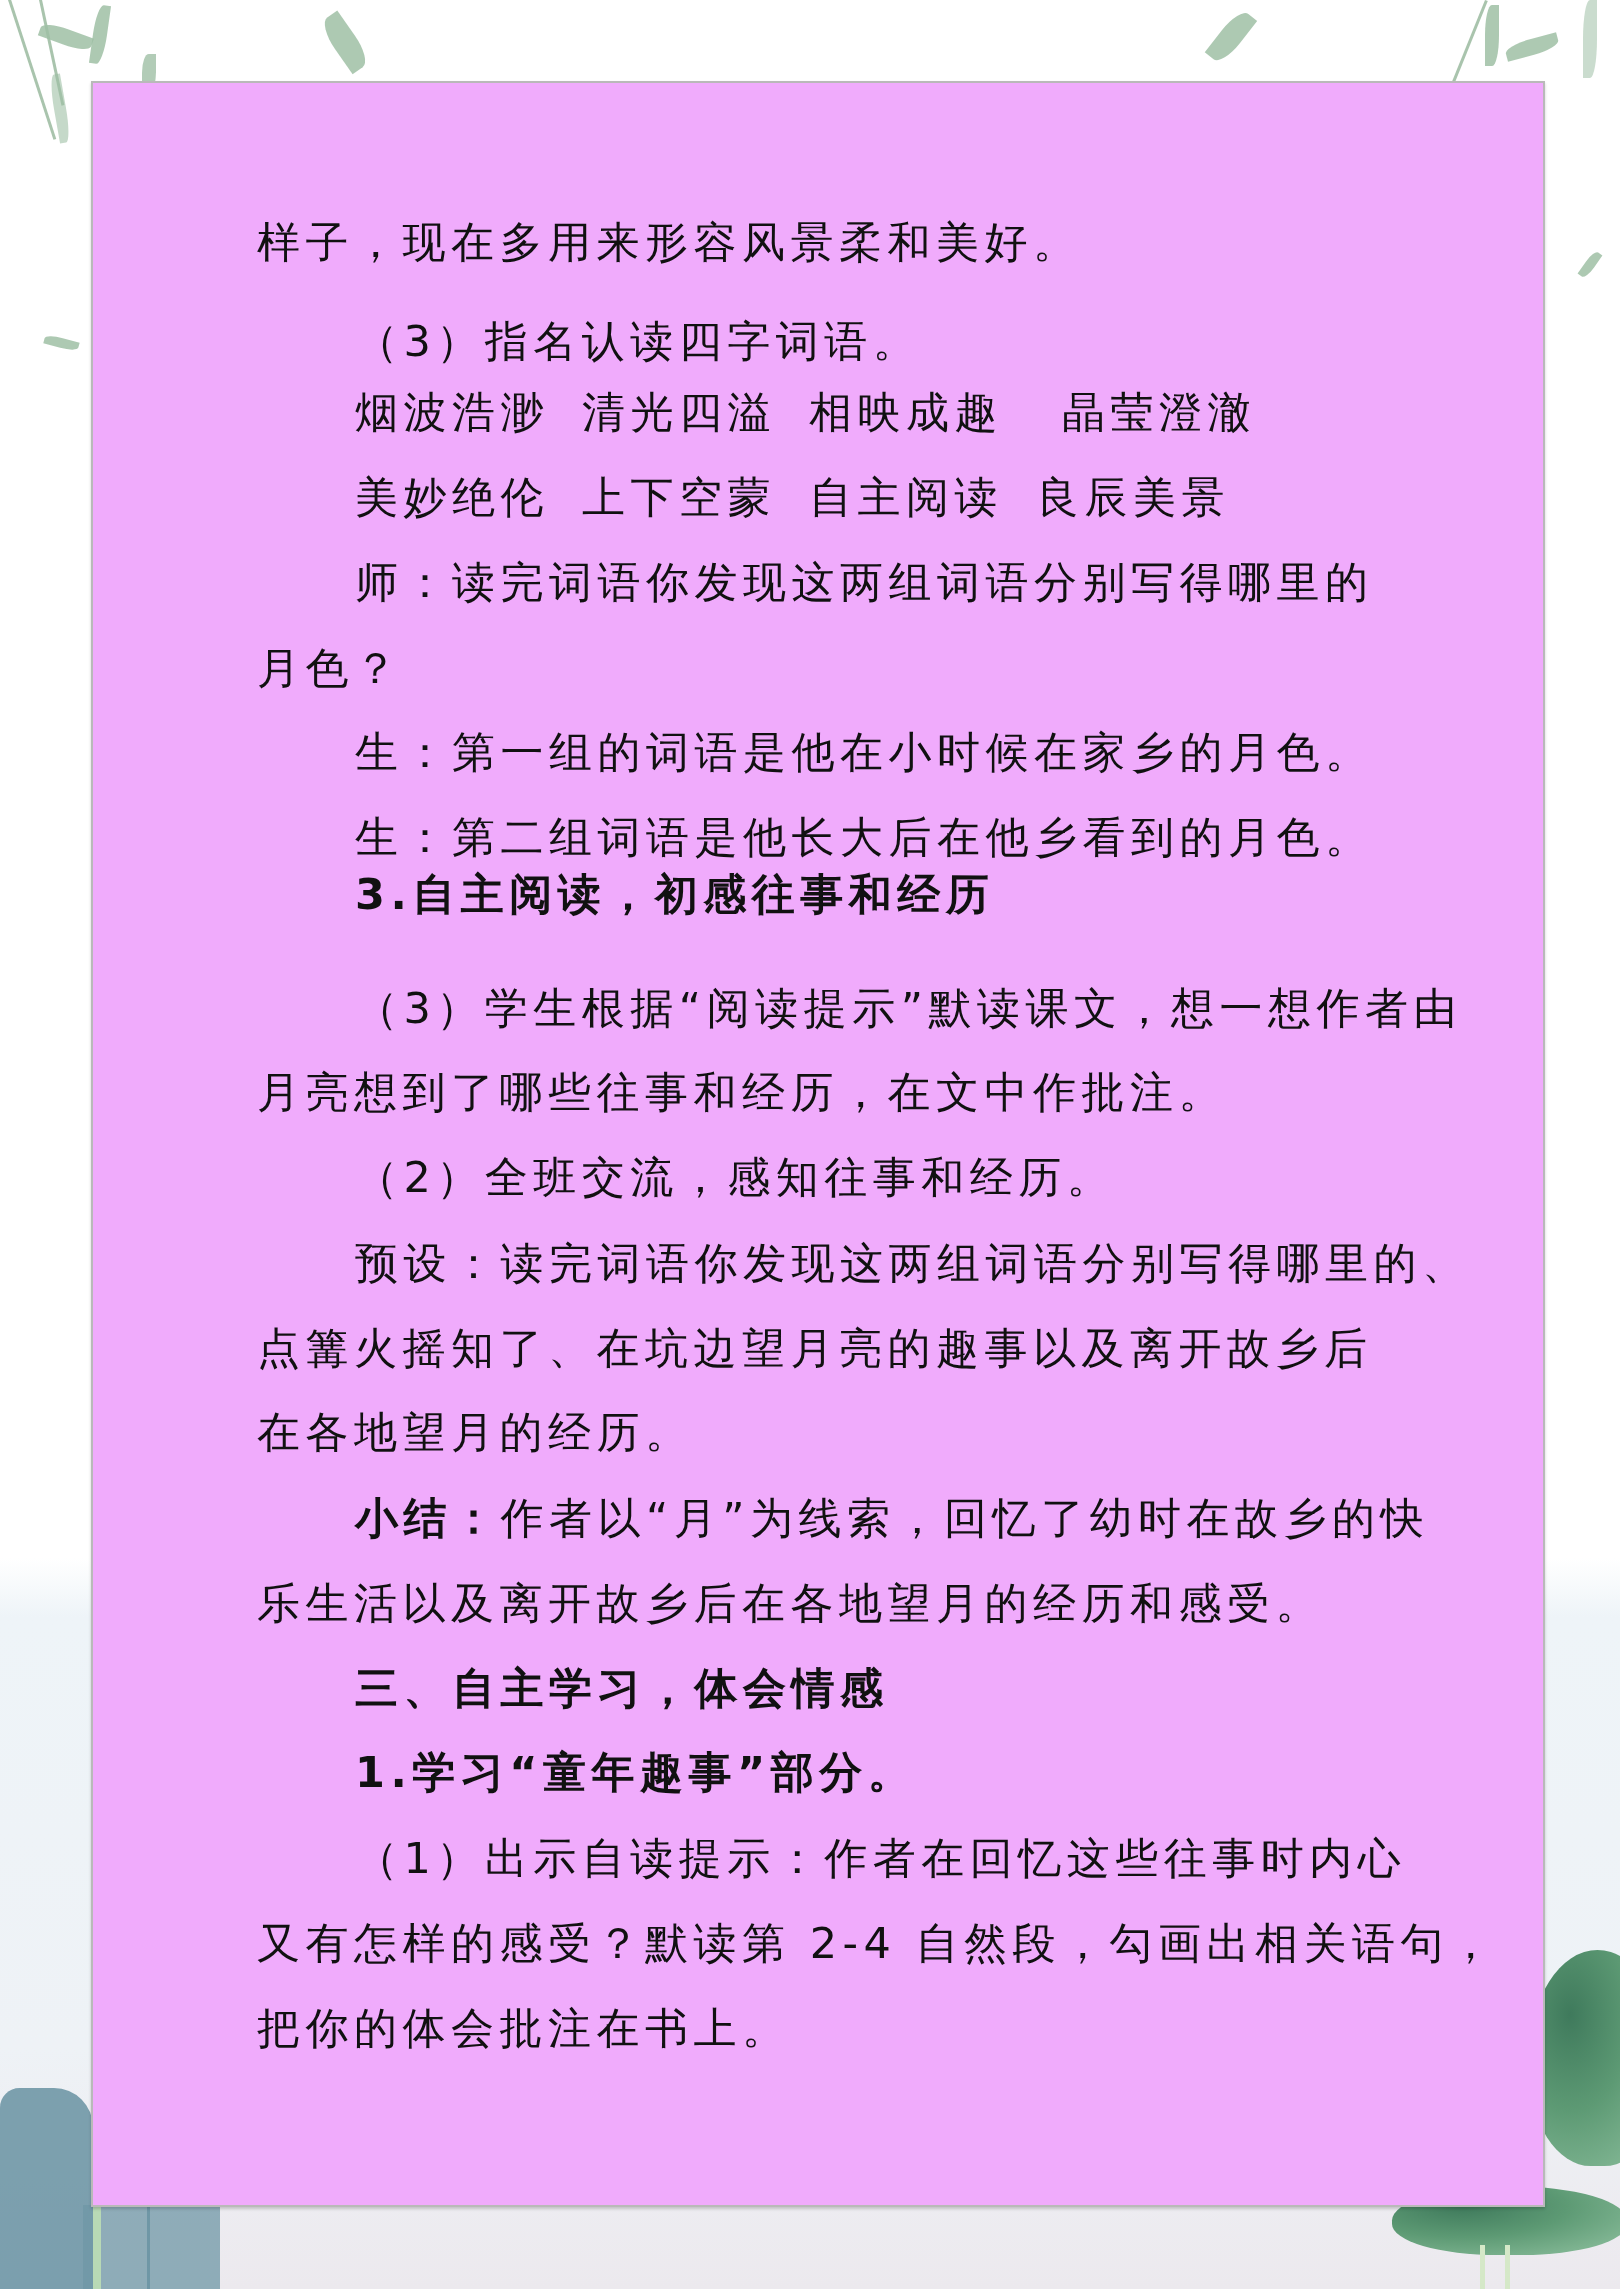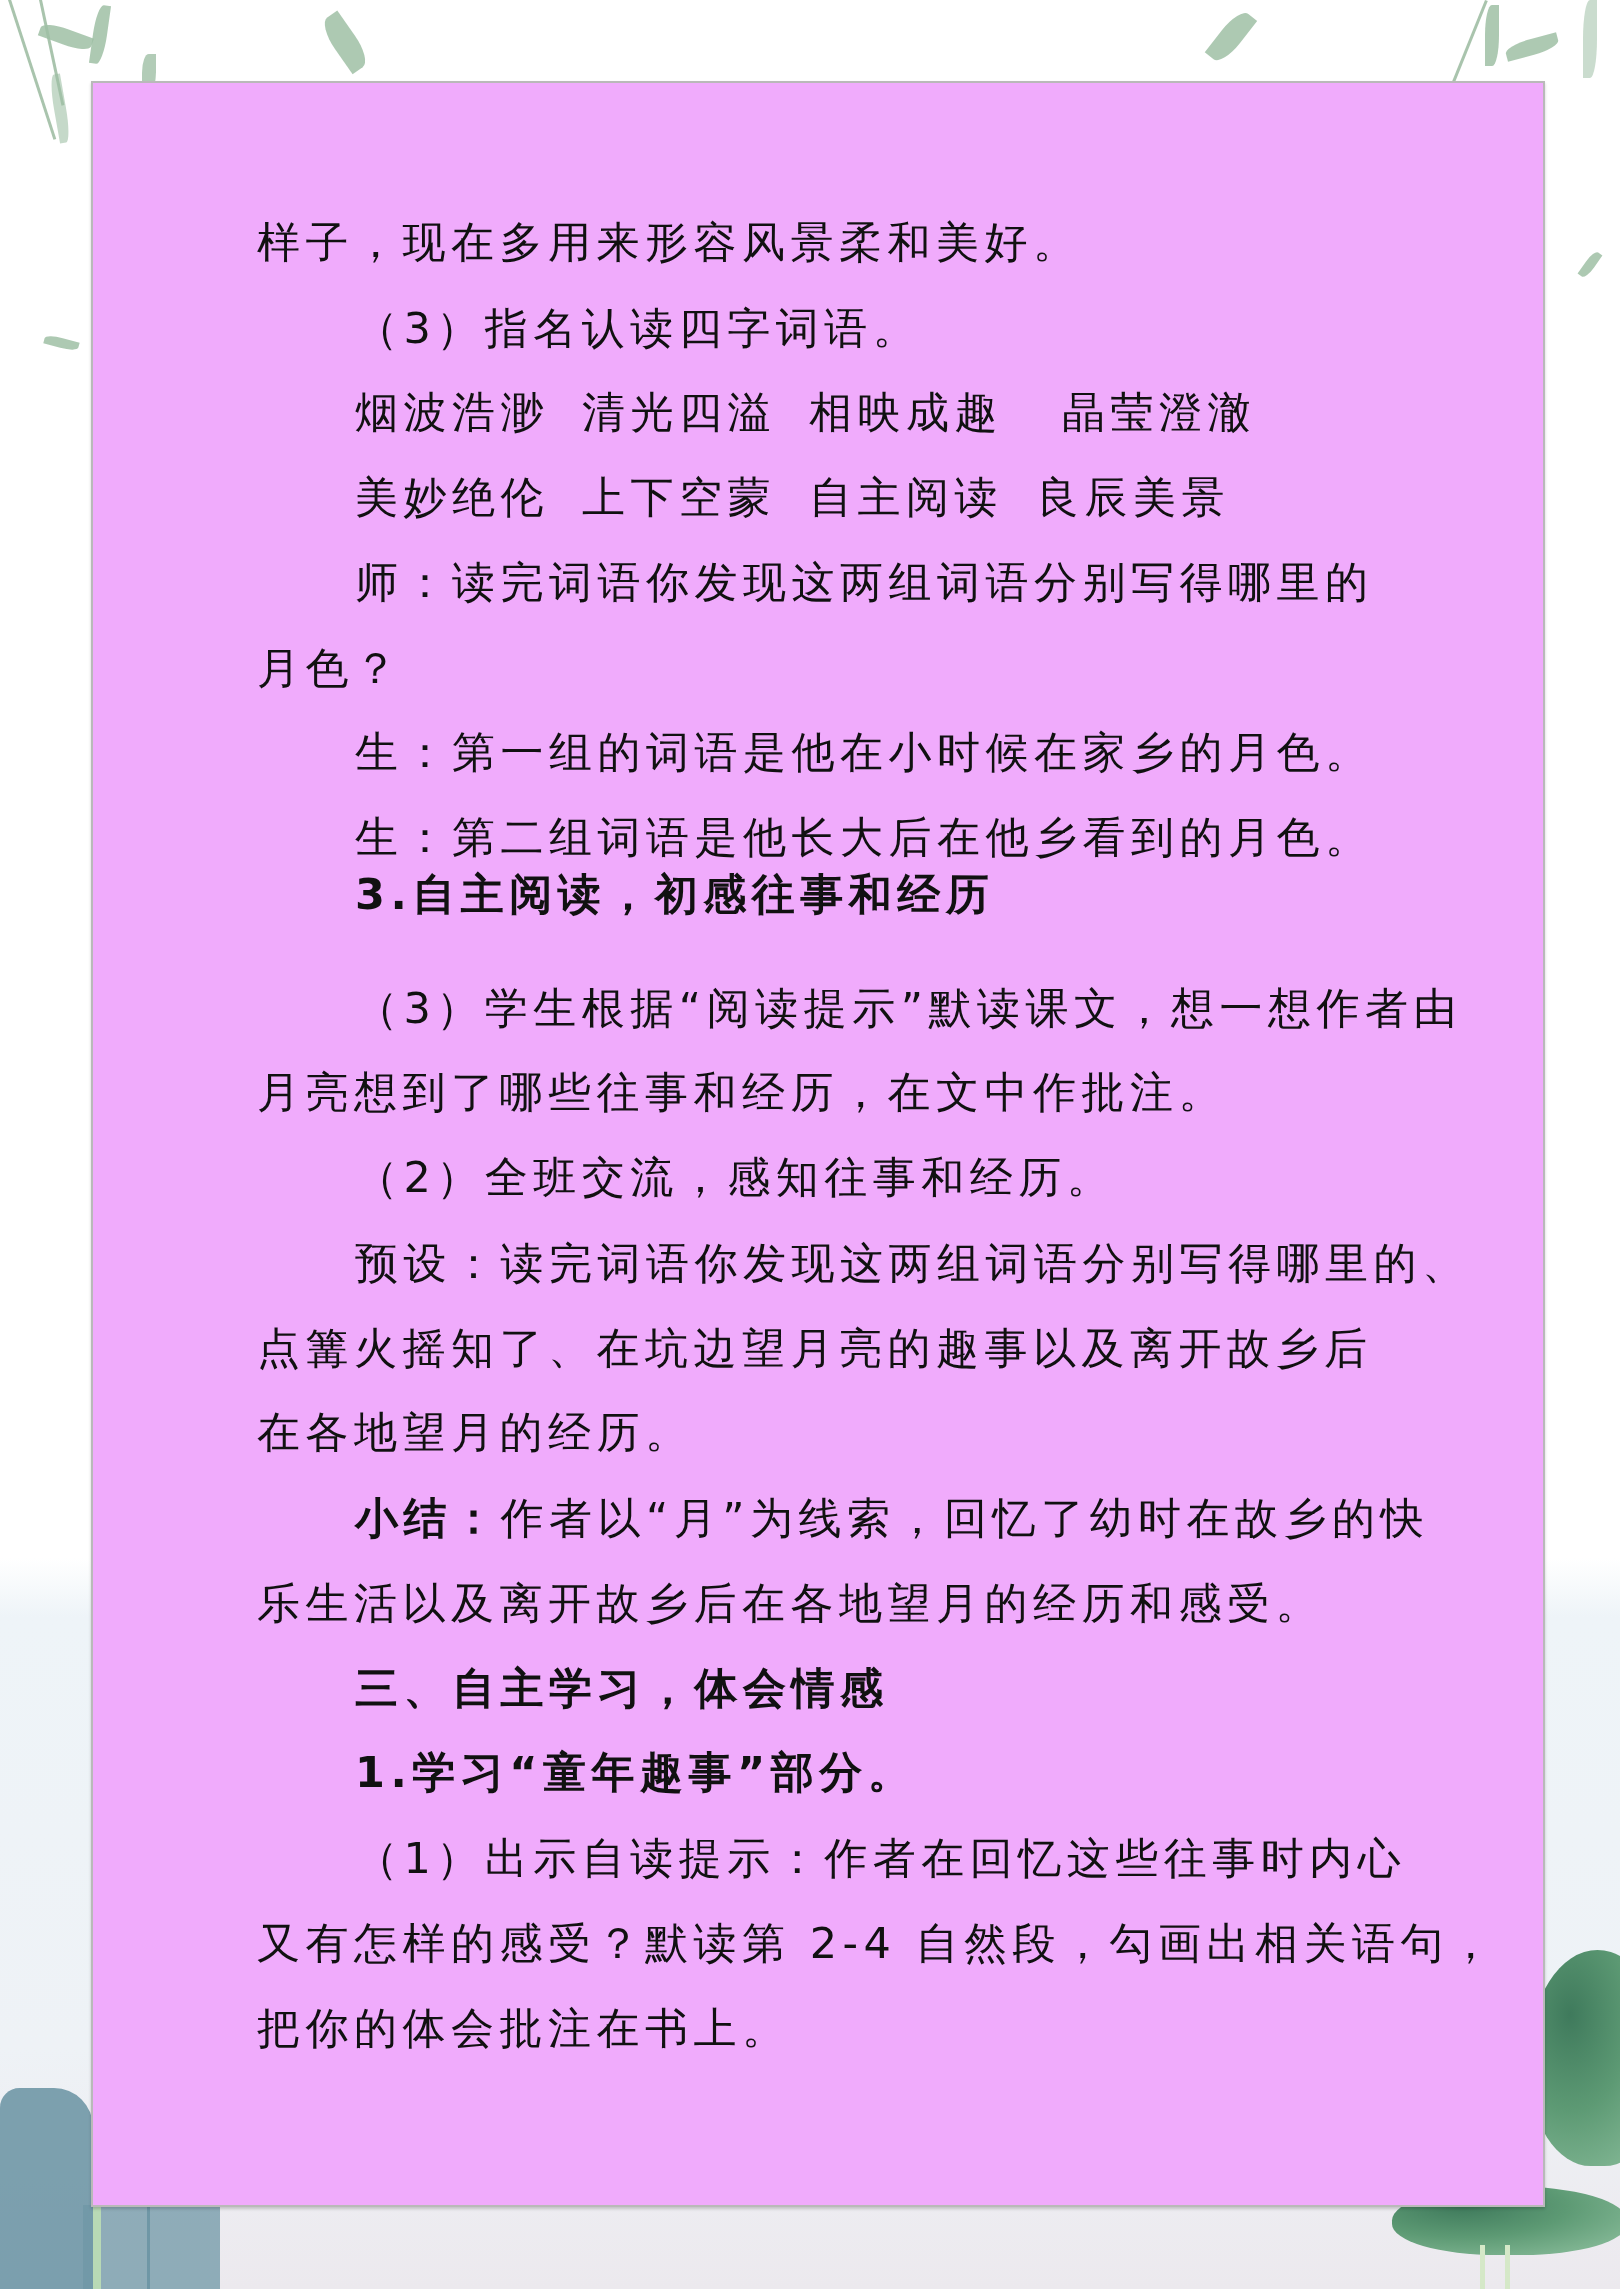--- a/index.html
+++ b/index.html
@@ -71,21 +71,21 @@
 <div>
   <div class="lotus" style="left:1529px;top:1950px;width:137px;height:216px;"></div>
   <div class="lotus" style="left:1392px;top:2186px;width:235px;height:69px;"></div>
   <div class="stem" style="left:1480px;top:2245px;width:4.9px;height:45px;background:#d5e8c8;"></div>
   <div class="stem" style="left:1505px;top:2245px;width:4.9px;height:45px;background:#d5e8c8;"></div>
 </div>
 
 <div class="card">
 
   <div class="line" style="top:130px;">样子，现在多用来形容风景柔和美好。</div>
-  <div class="line indent" style="top:216px;">（3）指名认读四字词语。</div>
+  <div class="line indent" style="top:229px;">（3）指名认读四字词语。</div>
 
   <div class="line indent" style="top:300px;">
     <span>烟波浩渺</span><span class="gap" style="width:33px"></span><span>清光四溢</span><span class="gap" style="width:33px"></span><span>相映成趣</span><span class="gap" style="width:59px"></span><span>晶莹澄澈</span>
   </div>
   <div class="line indent" style="top:385px;">
     <span>美妙绝伦</span><span class="gap" style="width:33px"></span><span>上下空蒙</span><span class="gap" style="width:33px"></span><span>自主阅读</span><span class="gap" style="width:33px"></span><span>良辰美景</span>
   </div>
 
   <div class="line indent" style="top:470px;text-align:right;">师：读完词语你发现这两组词语分别写得哪里的</div>
   <div class="line" style="top:556px;">月色？</div>

